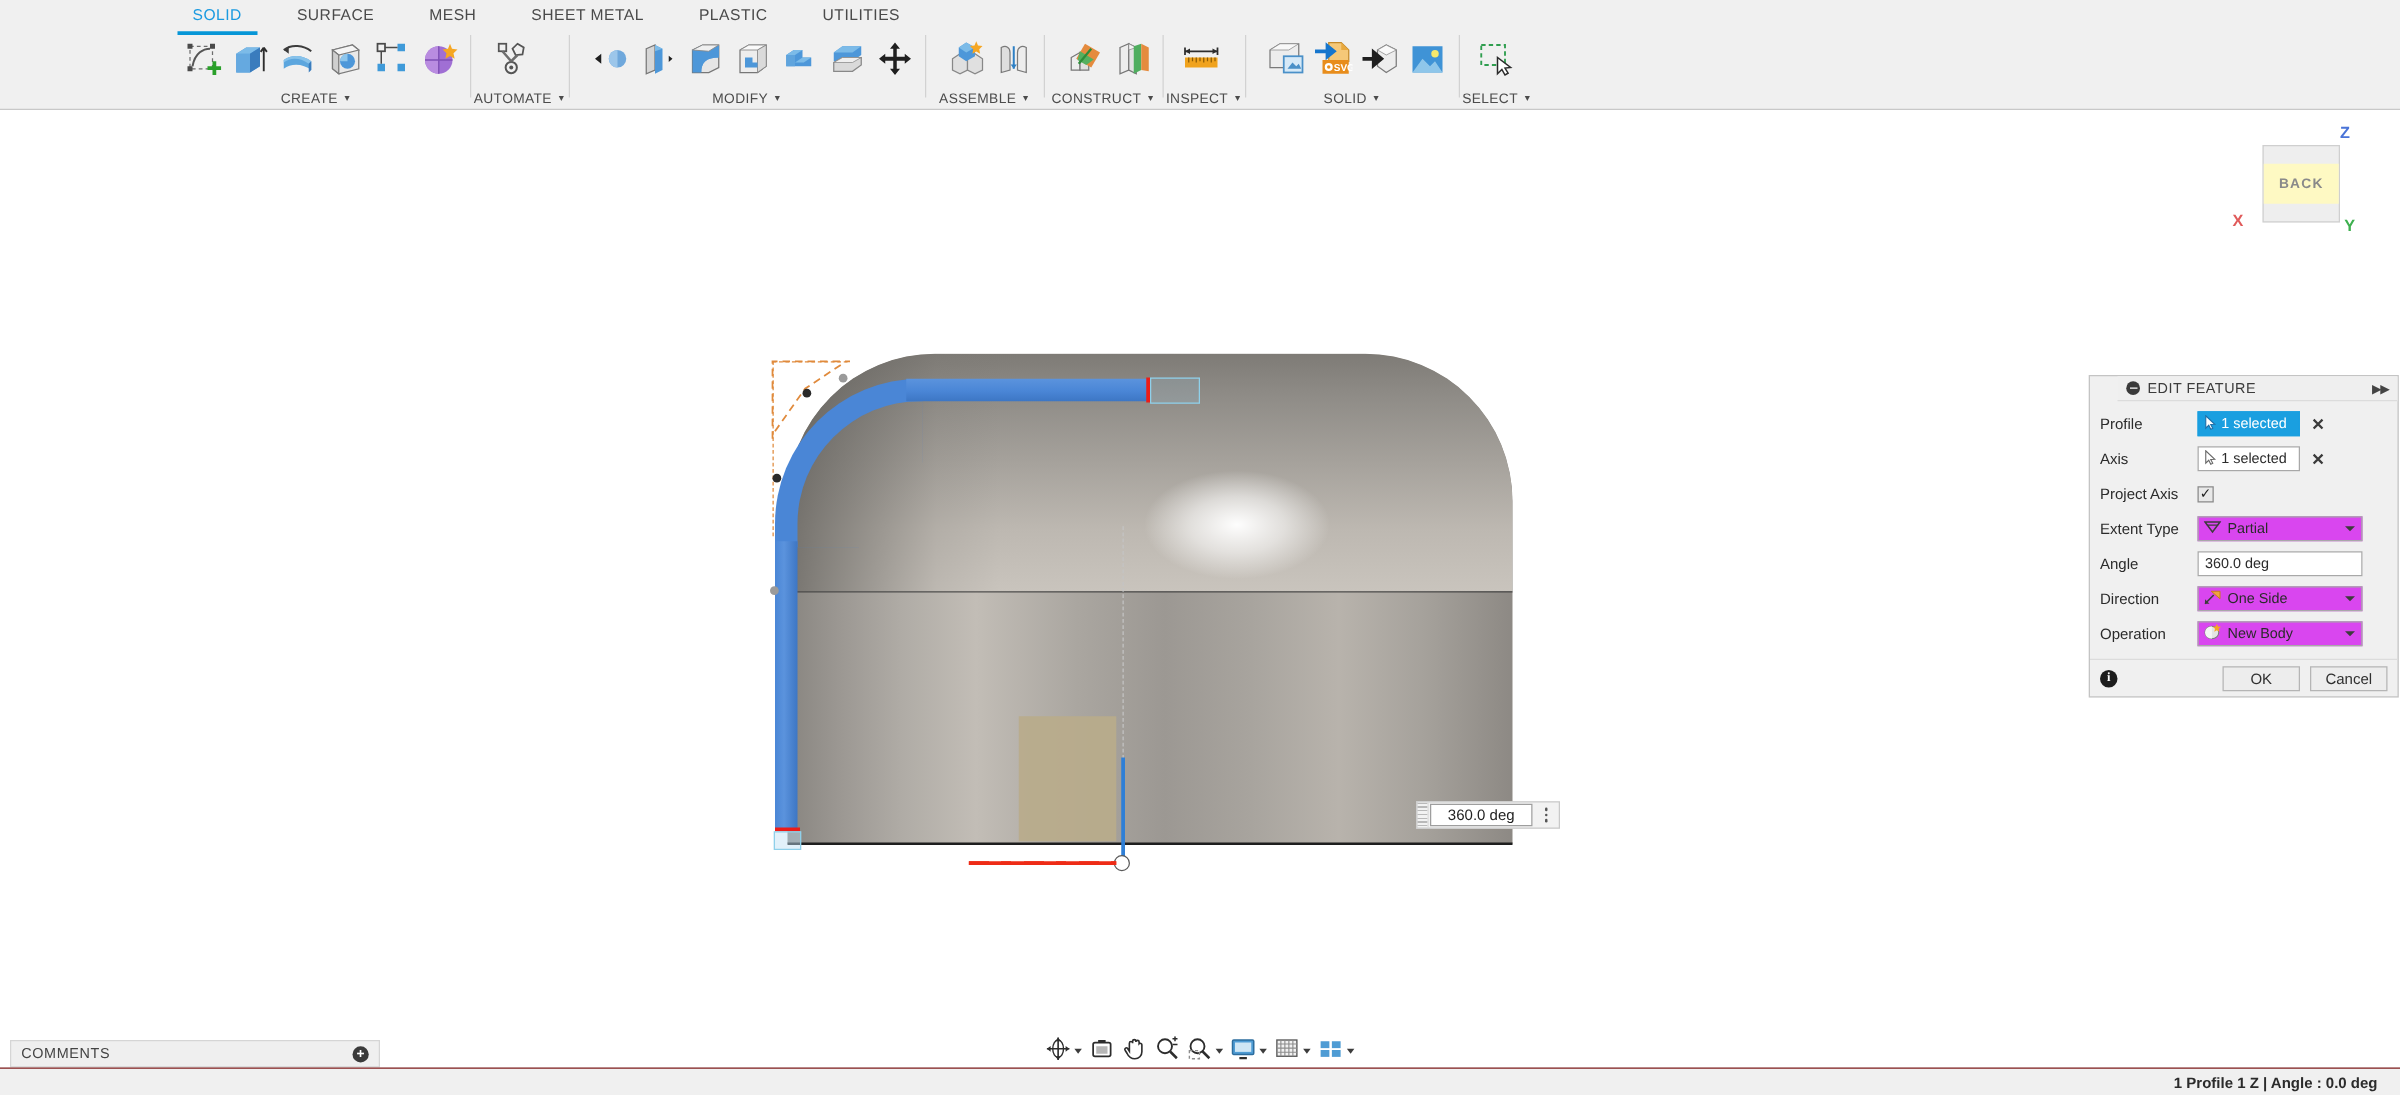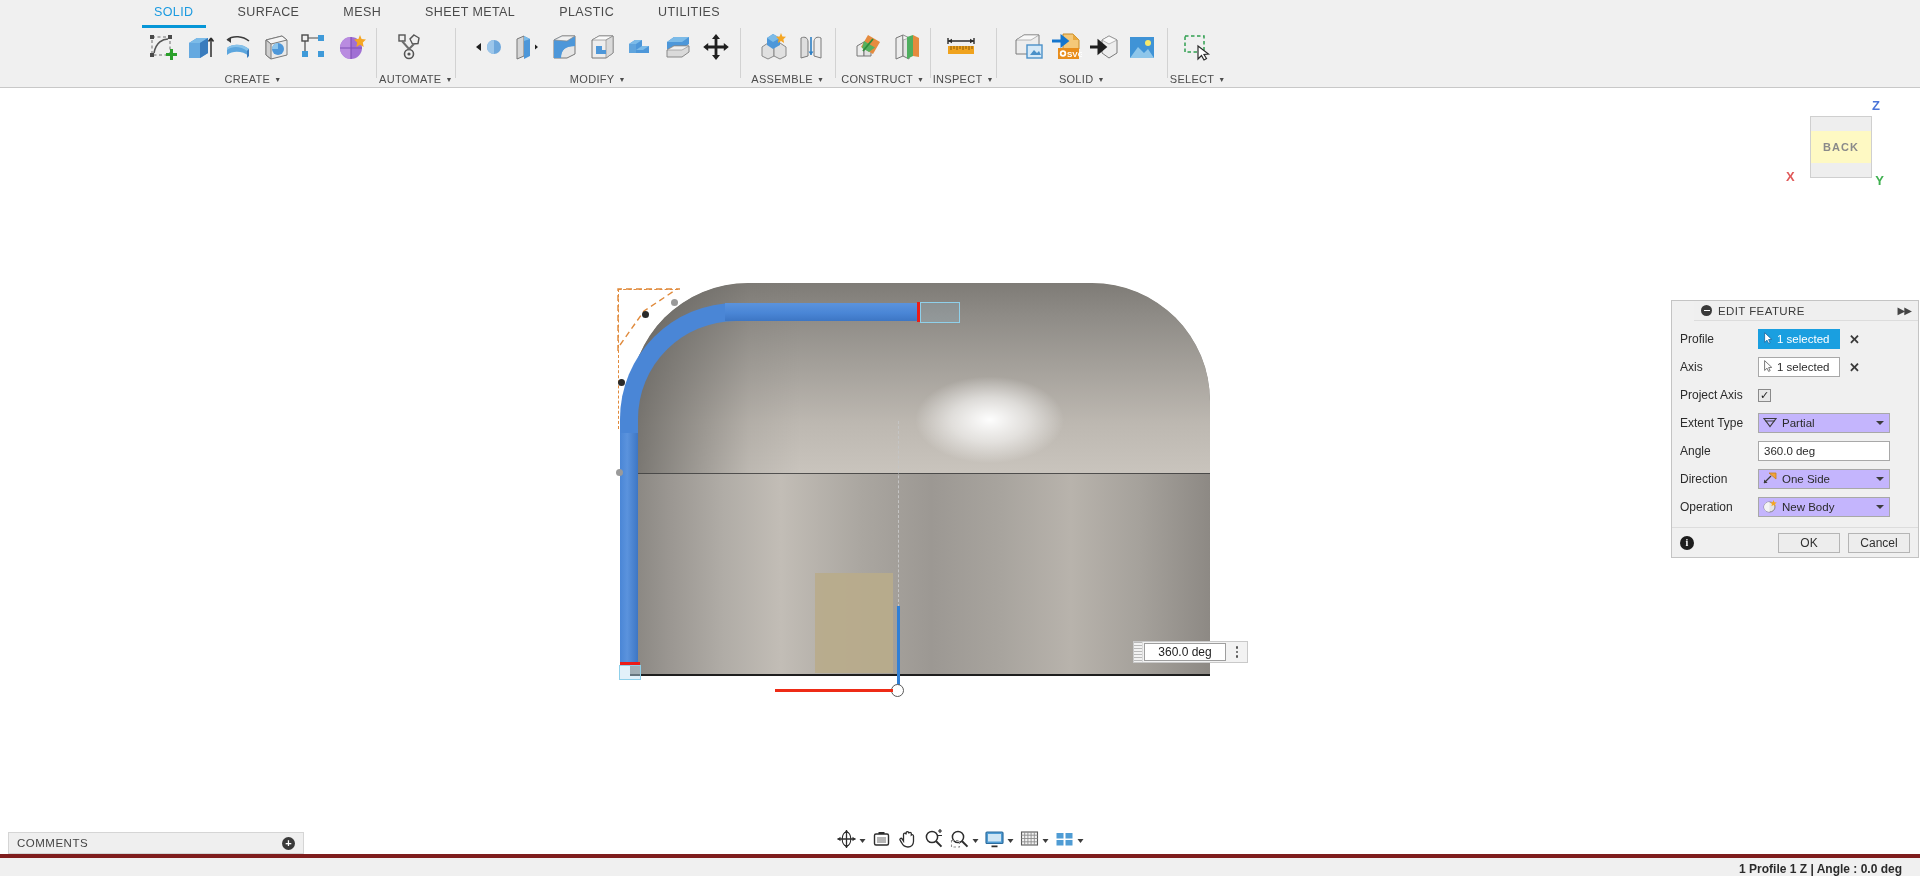--- a/index.html
+++ b/index.html
@@ -302,21 +302,21 @@
   .sel-field.active { background: #1a9fe0; border-color: #1a9fe0; color: #fff; }
   .sel-field .cursor-ic { flex: 0 0 auto; }
   .clear-x { margin-left: 9px; font-size: 13px; color: #3a3a3a; font-weight: bold; }
   .chk {
     width: 13px; height: 13px; border: 1px solid #8a8a8a; background: #e8e8e8;
     display: flex; align-items: center; justify-content: center;
     font-size: 11px; color: #1d1d1d; line-height: 1;
   }
   .combo {
     height: 20px; width: 132px; display: flex; align-items: center; gap: 5px;
-    padding: 0 4px; background: #c4b5fd; border: 1px solid #a8a8a8; font-size: 11.5px;
+    padding: 0 4px; background: #d946ef; border: 1px solid #a8a8a8; font-size: 11.5px;
     position: relative;
   }
   .combo .arrow {
     position: absolute; right: 5px; width: 0; height: 0;
     border-left: 4px solid transparent; border-right: 4px solid transparent;
     border-top: 4.5px solid #3c3c3c;
   }
   .txtbox {
     height: 20px; width: 132px; display: flex; align-items: center;
     padding: 0 5px; background: #fff; border: 1px solid #a8a8a8; font-size: 11.5px;
@@ -349,21 +349,21 @@
     position: absolute; left: 50%; transform: translateX(-50%); bottom: 22px;
     height: 26px; display: flex; align-items: center; gap: 2px;
   }
   .navbtn { display: flex; align-items: center; height: 26px; padding: 0 2px; }
   .navbtn .dd { width: 0; height: 0; margin-left: 3px;
     border-left: 3.5px solid transparent; border-right: 3.5px solid transparent;
     border-top: 4px solid #3c3c3c; }
 
   #statusbar {
     position: absolute; left: 0; bottom: 0; width: 1920px; height: 22px;
-    background: #f0f0f0; border-top: 4px solid #7f1d1d;
+    background: #f0f0f0; border-top: 1px solid #7f1d1d;
   }
   #status-right {
     position: absolute; right: 18px; top: 0; height: 22px;
     display: flex; align-items: center; font-size: 12px; color: #2b2b2b; font-weight: bold;
   }
 </style>
 </head>
 <body>
 
 <div id="ribbon">

